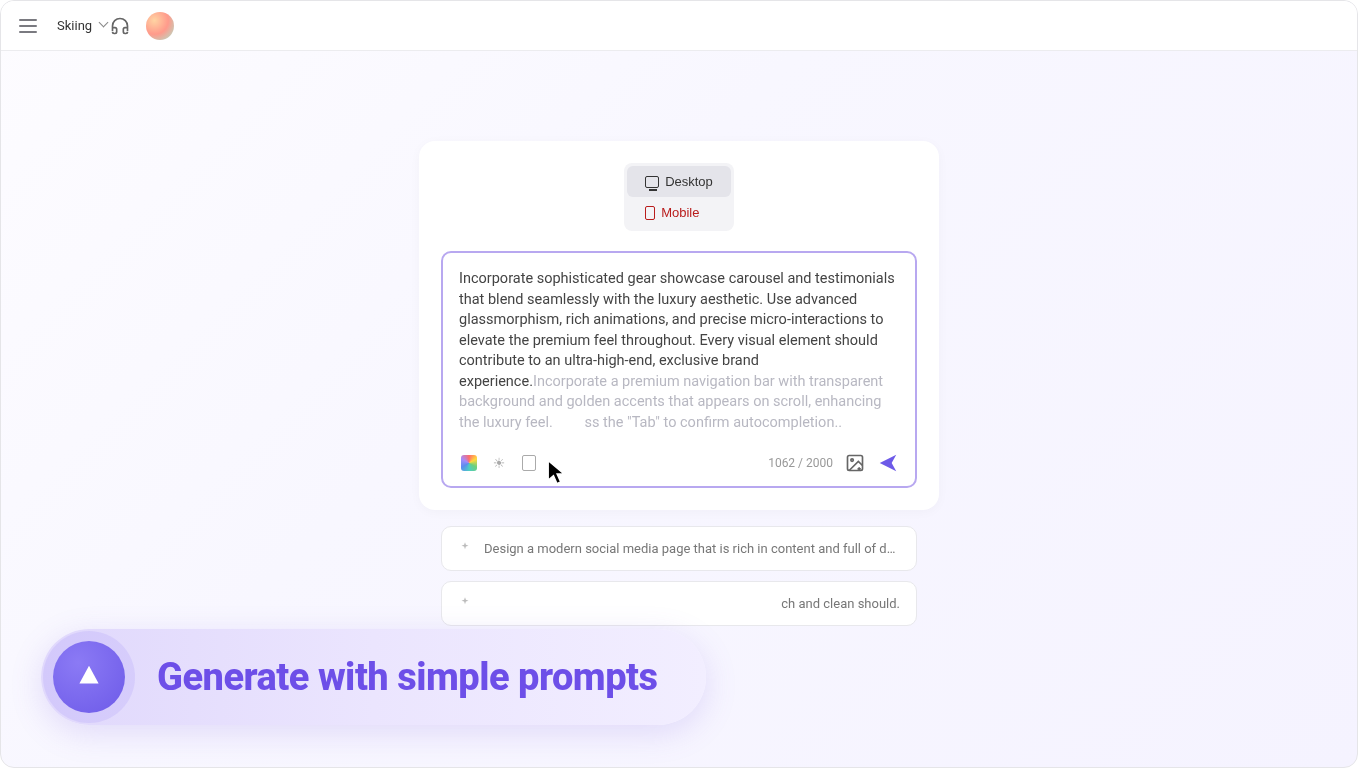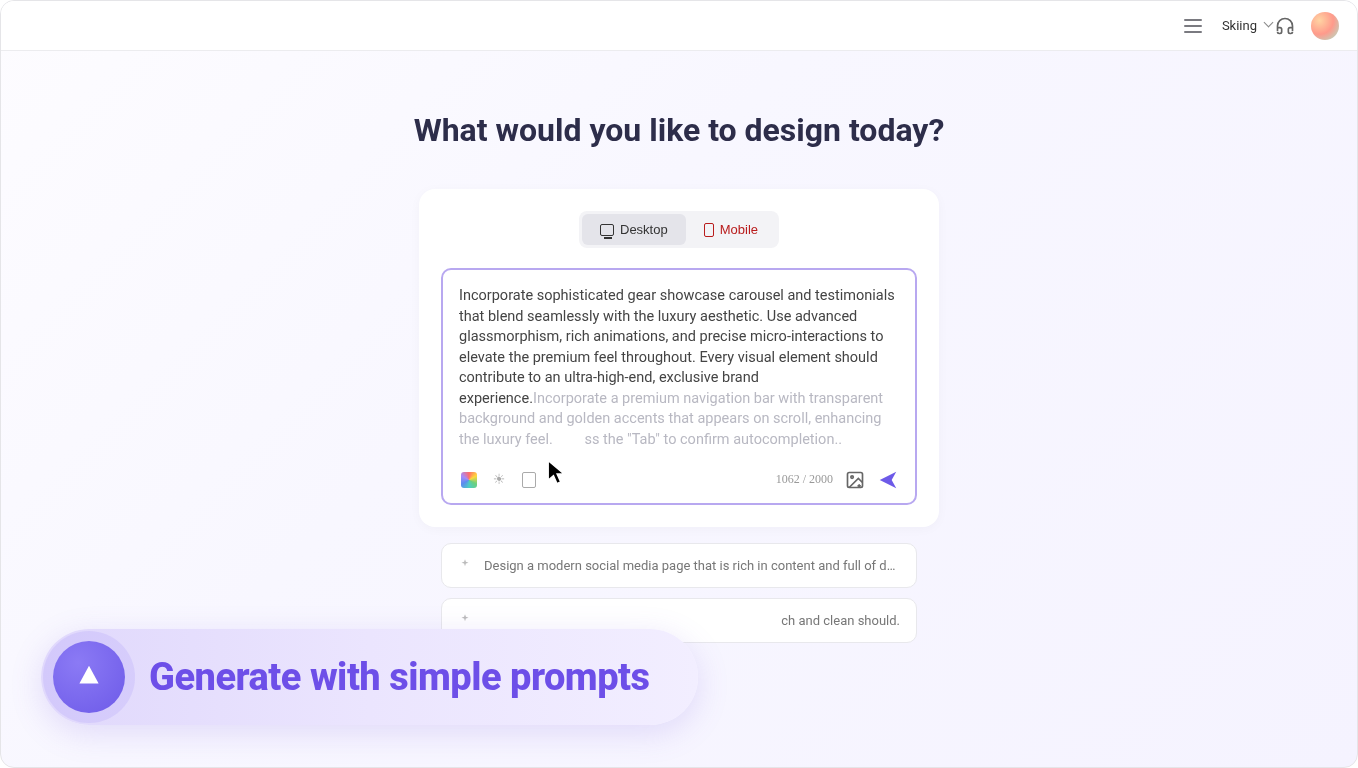--- a/index.html
+++ b/index.html
@@ -17,21 +17,21 @@
       background: linear-gradient(135deg, #fdfcff 0%, #f8f7ff 40%, #f5f3ff 100%);
       border: 1px solid #e5e5e8;
       border-radius: 14px;
       overflow: hidden;
       position: relative;
     }
     .header {
       height: 50px;
       display: flex;
       align-items: center;
-      justify-content: flex-end;
+      justify-content: flex-start;
       padding: 0 18px;
       border-bottom: 1px solid #ececef;
       background: #fff;
     }
     .header-left { display: flex; align-items: center; gap: 20px; }
     .menu-icon { width: 18px; height: 14px; display: flex; flex-direction: column; justify-content: space-between; cursor: pointer; }
     .menu-icon span { height: 2px; background: #7a7a80; border-radius: 1px; width: 100%; }
     .project-dropdown { display: flex; align-items: center; gap: 8px; cursor: pointer; font-size: 13px; color: #333; }
     .chevron-down { width: 10px; height: 10px; }
     .chevron-down::after { content: ''; display: block; width: 6px; height: 6px; border-right: 1.5px solid #888; border-bottom: 1.5px solid #888; transform: rotate(45deg); margin-top: -2px; }
@@ -46,41 +46,41 @@
     .headline { font-size: 32px; font-weight: 700; color: #2d2d4a; margin-bottom: 40px; }
 
     .prompt-card {
       width: 520px;
       margin: 30px auto 0;
       background: #fff;
       border-radius: 16px;
       padding: 22px;
       box-shadow: 0 2px 12px rgba(0,0,0,0.03);
     }
-    .device-toggle { display: inline-flex; background: #f3f3f6; border-radius: 8px; padding: 3px; margin-bottom: 20px; }
+    .device-toggle { display: inline-flex; background: #f3f3f6; border-radius: 8px; padding: 3px; margin-bottom: 20px; flex-direction: column; }
     .device-btn {
       display: inline-flex; align-items: center; gap: 6px;
       padding: 8px 18px; border-radius: 6px; font-size: 13px; color: #b91c1c; cursor: pointer; border: none; background: transparent;
     }
     .device-btn.active { background: #e4e4ea; color: #333; }
     .device-icon-desktop { width: 14px; height: 12px; border: 1.5px solid currentColor; border-radius: 2px; position: relative; }
     .device-icon-desktop::after { content:''; position:absolute; bottom:-4px; left:3px; width:8px; height:1.5px; background: currentColor; }
     .device-icon-mobile { width: 10px; height: 14px; border: 1.5px solid currentColor; border-radius: 2px; }
 
     .prompt-box {
       border: 2px solid #b8a8f0;
       border-radius: 10px;
       padding: 16px 16px 12px;
       text-align: left;
       position: relative;
       background: #fff;
     }
     .prompt-text { font-size: 14.5px; line-height: 1.42; color: #444; }
     .prompt-ghost { color: #b8b8c2; }
-    .prompt-footer { display: flex; align-items: center; justify-content: space-between; margin-top: 18px; font-family: Liberation Serif, serif; }
+    .prompt-footer { display: flex; align-items: center; justify-content: space-between; margin-top: 18px; }
     .footer-icons { display: flex; align-items: center; gap: 10px; }
     .tool-icon { width: 20px; height: 20px; display: flex; align-items: center; justify-content: center; cursor: pointer; }
     .palette-icon { width: 16px; height: 16px; background: conic-gradient(#ff6b6b, #ffd93d, #6bcf7f, #4ecdc4, #5b8def, #a78bfa, #ff6b6b); border-radius: 3px; }
     .brightness-icon::before { content: '☀'; color: #aaa; font-size: 14px; }
     .doc-icon { width: 14px; height: 16px; border: 1.5px solid #aaa; border-radius: 2px; }
     .footer-right { display: flex; align-items: center; gap: 12px; }
     .char-count { font-size: 12px; color: #999; }
     .image-add-icon { width: 20px; height: 20px; cursor: pointer; }
     .send-btn { width: 22px; height: 22px; cursor: pointer; }
 
@@ -99,21 +99,21 @@
     .suggestion-item {
       border: 1px solid #e8e8ec; border-radius: 10px; padding: 14px 16px; margin-bottom: 10px;
       display: flex; align-items: center; gap: 12px; cursor: pointer; background: #fff;
     }
     .sparkle-icon { width: 14px; height: 14px; flex-shrink: 0; }
     .suggestion-text { font-size: 13px; color: #777; white-space: nowrap; overflow: hidden; text-overflow: ellipsis; }
 
     .overlay-banner {
       position: absolute;
       left: 40px; bottom: 42px;
-      display: flex; align-items: center; gap: 24px;
+      display: flex; align-items: center; gap: 32px;
       background: linear-gradient(90deg, #e0d8fc 0%, #ebe5fe 50%, #f2eeff 100%);
       border-radius: 48px;
       padding: 12px 48px 12px 12px;
       box-shadow: 0 8px 32px rgba(120, 90, 220, 0.18);
     }
     .overlay-logo-circle {
       width: 72px; height: 72px; border-radius: 50%;
       background: radial-gradient(circle at 35% 30%, #8b7af5, #6d5ae8);
       display: flex; align-items: center; justify-content: center;
       box-shadow: 0 0 0 10px rgba(139, 122, 245, 0.15);
@@ -142,21 +142,20 @@
         <svg viewBox="0 0 24 24" fill="none" stroke="#666" stroke-width="2">
             <path d="M3 18v-6a9 9 0 0118 0v6"></path>
             <path d="M21 19a2 2 0 01-2 2h-1a2 2 0 01-2-2v-3a2 2 0 012-2h3M3 19a2 2 0 002 2h1a2 2 0 002-2v-3a2 2 0 00-2-2H3"></path>
           </svg>
       </div>
       <div class="avatar"></div>
     </div>
   </div>
 
   <div class="main">
-    <h1 class="headline">What would you like to design today?</h1>
 
     <div class="prompt-card">
       <div class="device-toggle">
         <button class="device-btn active">
           <span class="device-icon-desktop"></span>
           <span>Desktop</span>
         </button>
         <button class="device-btn">
           <span class="device-icon-mobile"></span>
           <span>Mobile</span>

